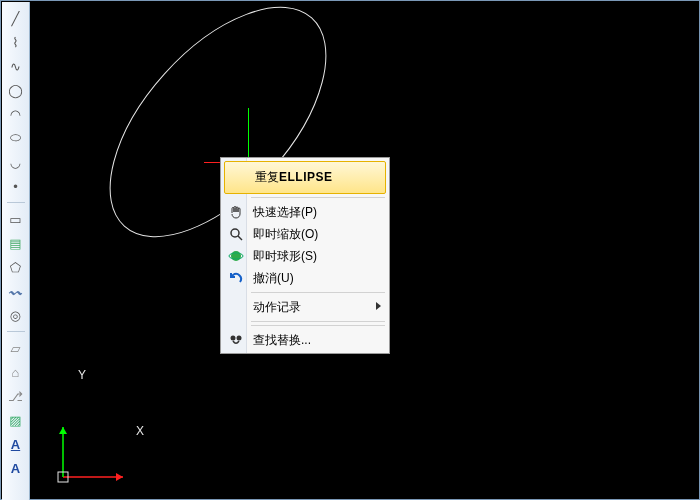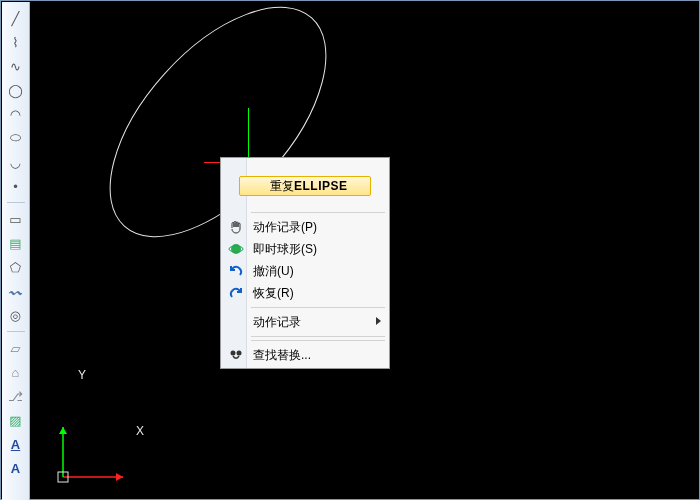--- a/index.html
+++ b/index.html
@@ -15,21 +15,21 @@
   .cursor .h { position: absolute; left: -44px; top: 0; width: 46px; height: 0; border-top: 1px solid #ff2020; }
   .cursor .pick { position: absolute; left: -3px; top: -3px; width: 7px; height: 7px; border: 1px solid #ffd040; }
   .ucs { position: absolute; left: 18px; bottom: 6px; pointer-events: none; }
   .ucs svg { display: block; }
   .ucs .y { position: absolute; left: 30px; top: -54px; color: #e6e6e6; font-size: 12px; }
   .ucs .x { position: absolute; left: 88px; top: 2px; color: #e6e6e6; font-size: 12px; }
   .menu { position: absolute; left: 190px; top: 155px; width: 170px; background: #f7f7f7; border: 1px solid #9a9a9a; box-shadow: 2px 3px 6px rgba(0,0,0,.4); padding: 2px; }
   .menu .iconcol { position: absolute; left: 0; top: 0; bottom: 0; width: 26px; background: #eef2f7; border-right: 1px solid #d9dee6; }
   .mi { position: relative; height: 22px; display: flex; align-items: center; padding-left: 30px; padding-right: 18px; cursor: default; white-space: nowrap; }
   .mi .ic { position: absolute; left: 3px; top: 1px; width: 20px; height: 20px; display: flex; align-items: center; justify-content: center; }
-  .mi.hl { background: linear-gradient(#fff7d6,#ffe589); border: 1px solid #e6b200; border-radius: 2px; height: 20px; margin: 16px; }
+  .mi.hl { background: linear-gradient(#fff7d6,#ffe589); border: 1px solid #e6b200; border-radius: 2px; height: 33px; margin: 1px; }
   .mi .sub { position: absolute; right: 6px; top: 6px; width: 0; height: 0; border-left: 5px solid #333; border-top: 4px solid transparent; border-bottom: 4px solid transparent; }
   .msep { height: 0; border-top: 1px solid #d2d2d2; margin: 3px 2px 3px 28px; }
   .bluetxt { font-weight: bold; font-family: Arial; letter-spacing: .5px; }
 </style>
 </head>
 <body>
 
 <div class="frame">
   <div class="toolbar">
       <div class="tbtn">
@@ -118,46 +118,47 @@
           <div class="mi hl">
             <span>重复<span class="bluetxt" style="color:#000">ELLIPSE</span></span>
           </div>
           <div class="msep"></div>
           <div class="mi">
             <span class="ic">
               <svg width="16" height="16">
                 <path d="M4 9V4.5a1 1 0 012 0V8M6 8V3.5a1 1 0 012 0V8M8 8V4a1 1 0 012 0v4M10 8V5a1 1 0 012 0v5c0 2-1.5 4-4 4s-4-2-4-4" fill="none" stroke="#333" stroke-width="1"></path>
               </svg>
             </span>
-            <span>动作记录(P)</span>
+            <span>快速选择(P)</span>
+          </div>
+          <div class="mi">
+            <span class="ic">
+              <svg width="16" height="16">
+                <circle cx="7" cy="7" r="4" fill="none" stroke="#333" stroke-width="1.5"></circle>
+                <line x1="10" y1="10" x2="14" y2="14" stroke="#333" stroke-width="1.5"></line>
+              </svg>
+            </span>
+            <span>即时缩放(O)</span>
           </div>
           <div class="mi">
             <span class="ic">
               <svg width="16" height="16">
                 <circle cx="8" cy="8" r="5" fill="#2eab4a"></circle>
                 <ellipse cx="8" cy="8" rx="7" ry="3" fill="none" stroke="#1a6" stroke-width="1"></ellipse>
               </svg>
             </span>
             <span>即时球形(S)</span>
           </div>
           <div class="mi">
             <span class="ic">
               <svg width="16" height="16">
                 <path d="M12 12A5 5 0 005 5L3 7M3 3v4h4" fill="none" stroke="#1560c8" stroke-width="2"></path>
               </svg>
             </span>
             <span>撤消(U)</span>
-          </div>
-          <div class="mi">
-            <span class="ic">
-              <svg width="16" height="16">
-                <path d="M4 12a5 5 0 017-7l2 2M13 3v4H9" fill="none" stroke="#1560c8" stroke-width="2"></path>
-              </svg>
-            </span>
-            <span>恢复(R)</span>
           </div>
           <div class="msep"></div>
           <div class="mi">
             <span>动作记录</span>
             <span class="sub"></span>
           </div>
           <div class="msep"></div>
           <div class="msep"></div>
           <div class="mi">
             <span class="ic">

